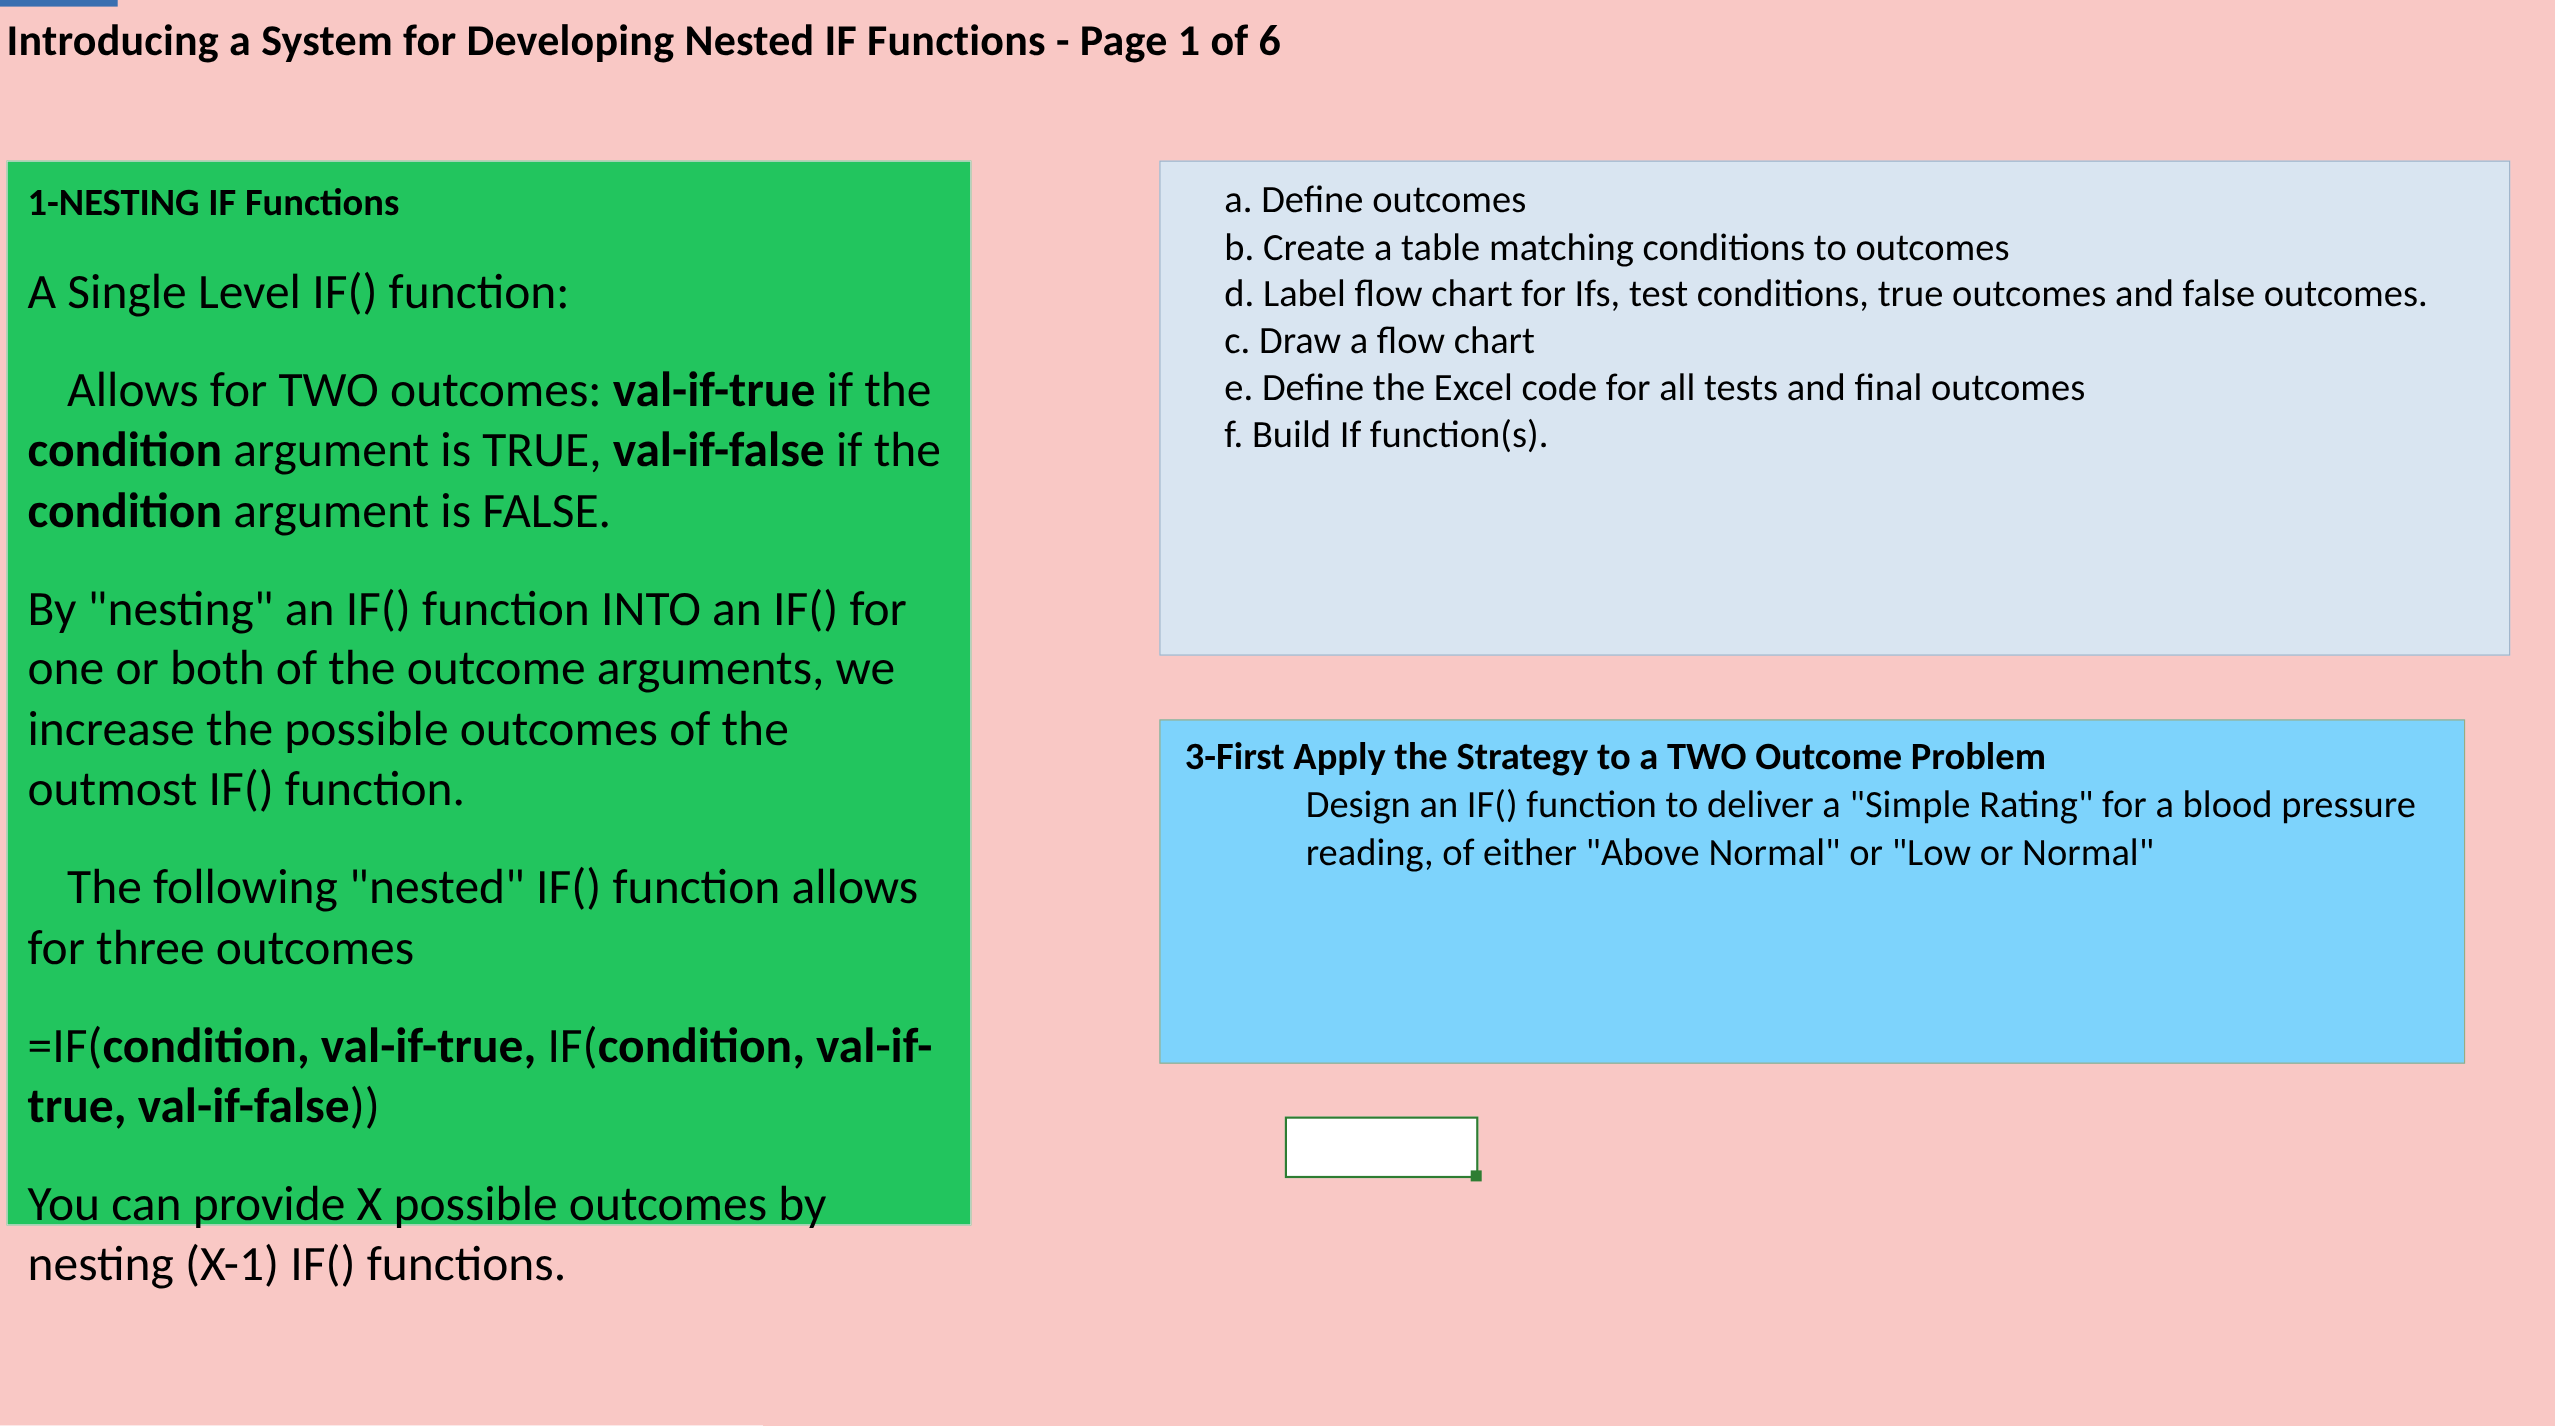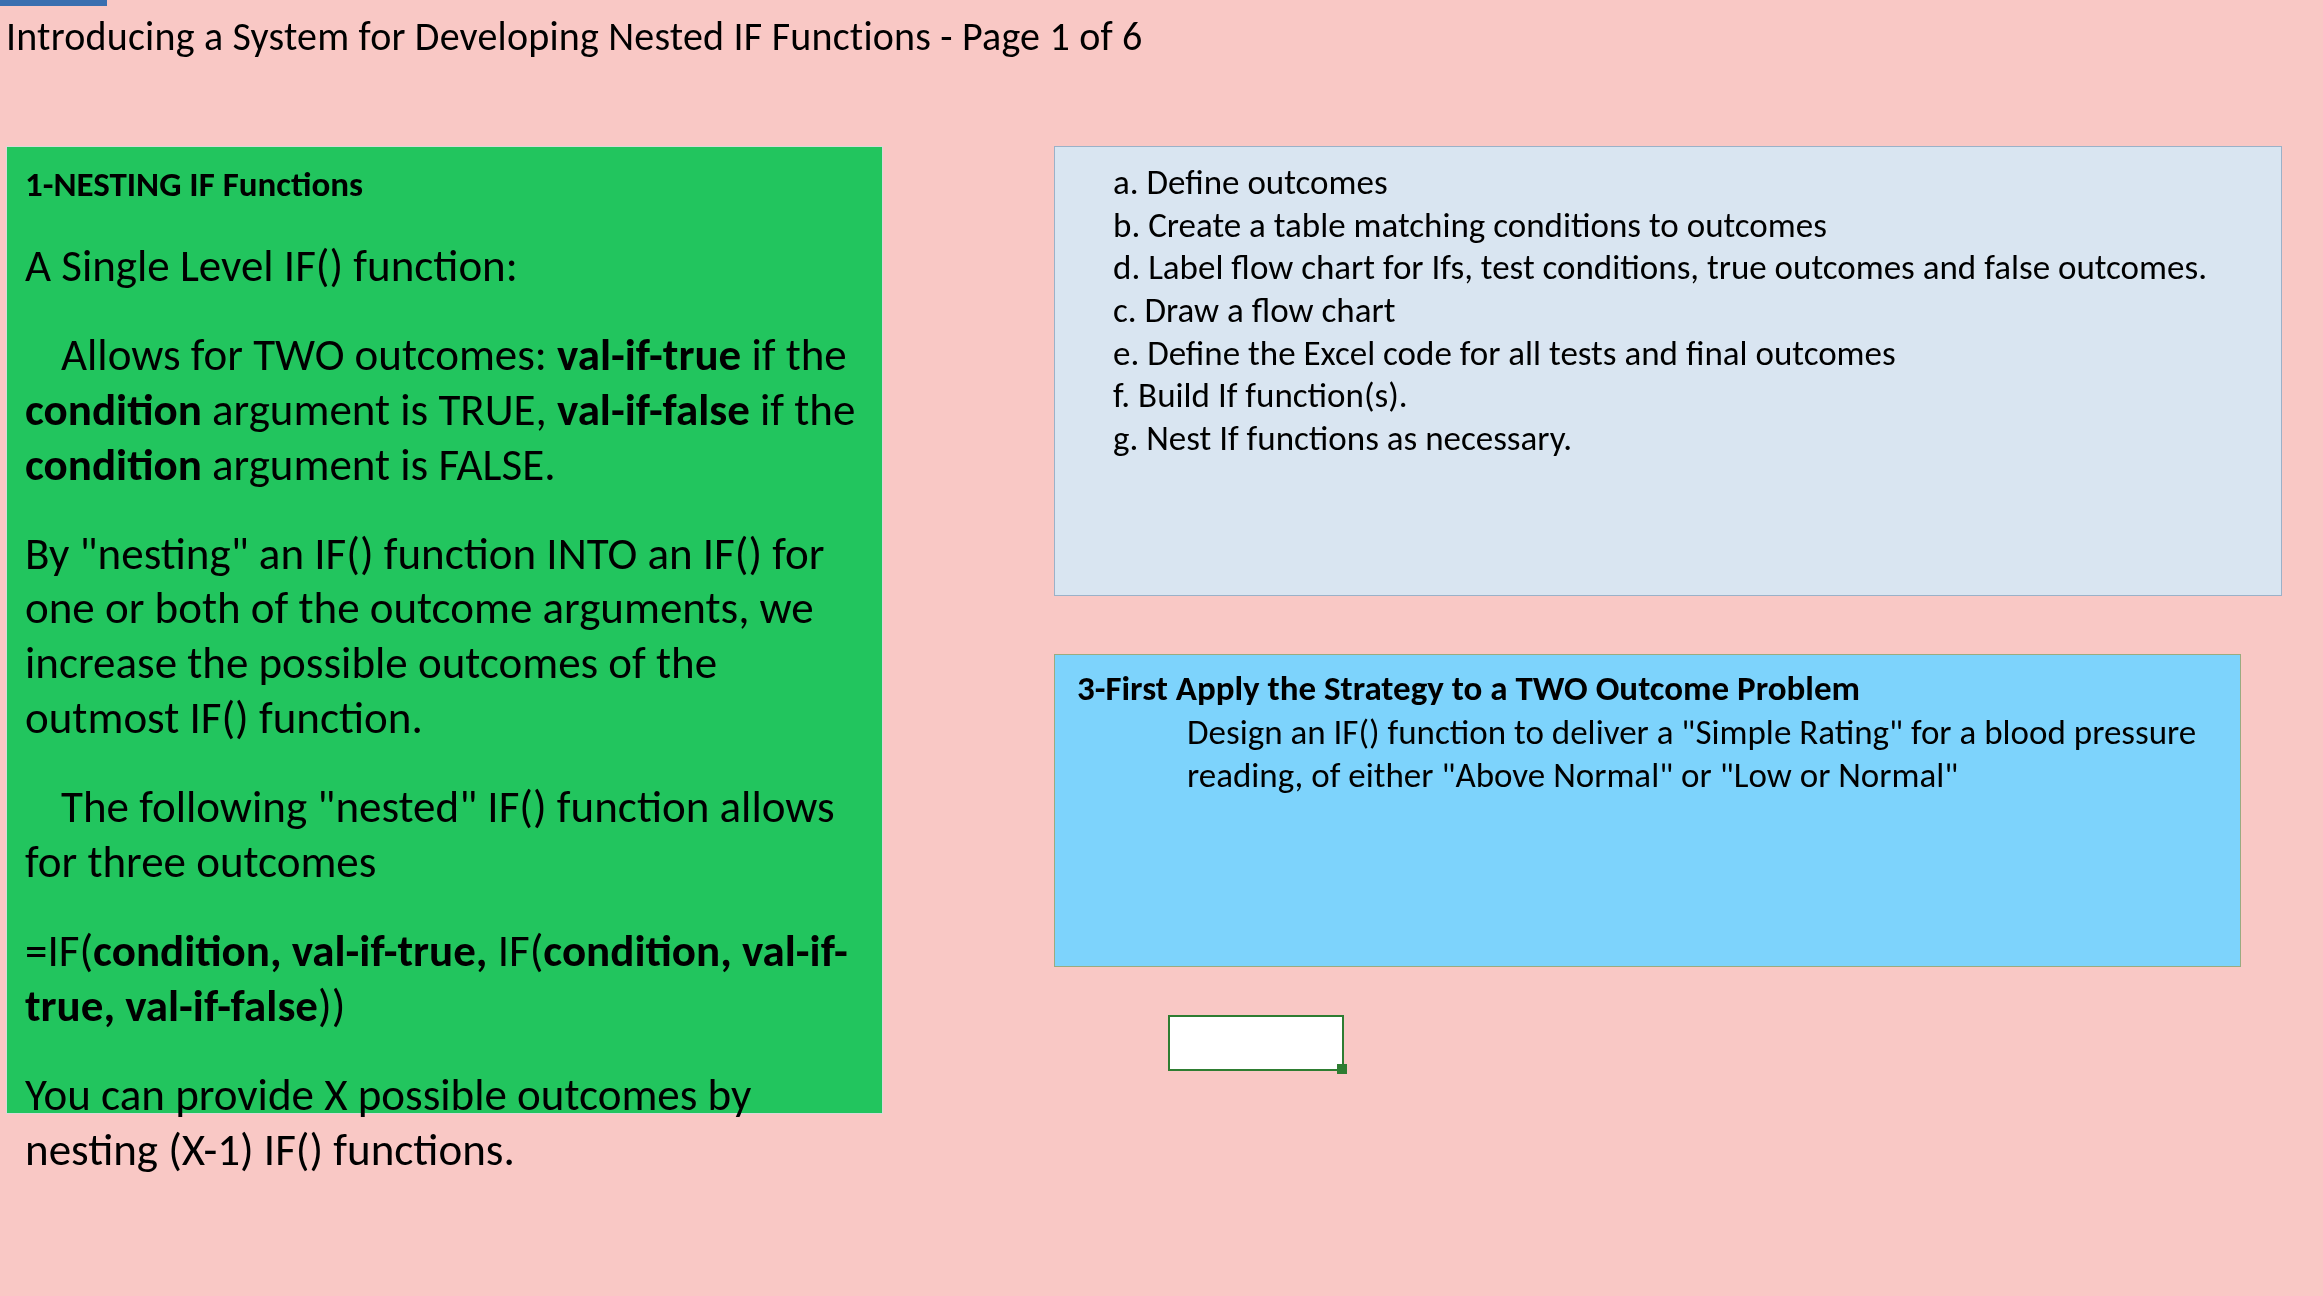--- a/index.html
+++ b/index.html
@@ -1,18 +1,18 @@
 <!DOCTYPE html>
 <html><head>
 <meta charset="utf-8">
 <style>
   html,body{margin:0;padding:0;font-family:Calibri,"Segoe UI",Arial,sans-serif;background:#fff;color:#000}
   .page{width:2323px;height:1296px;position:relative;background:#f9c8c5;overflow:hidden}
   .topfill{position:absolute;left:0;top:0;width:107px;height:6px;background:#3a6fb0}
-  .title{position:absolute;left:6px;top:12px;font-size:40px;font-weight:400;color:#000;letter-spacing:0.2px}
+  .title{position:absolute;left:6px;top:12px;font-size:40px;font-weight:700;color:#000;letter-spacing:0.2px}
 
   .box1{position:absolute;left:6px;top:146px;width:877px;height:968px;background:#22c55e;border:1px solid #d9d9d9;padding:16px 18px 24px 18px;box-sizing:border-box}
   .box1 h2{margin:0 0 34px 0;font-size:35px;font-weight:700}
   .p{font-size:45px;line-height:1.22;margin:0 0 34px 0}
   .pin{padding-left:36px}
   .nm{margin-bottom:0}
   .pad{padding-left:0}
   .bold{font-weight:700}
 
   .box2{position:absolute;left:1054px;top:146px;width:1228px;height:450px;background:#d9e5f1;border:1px solid #9bb1c8;padding:14px 22px 20px 22px;box-sizing:border-box}
@@ -58,21 +58,20 @@
   </div>
 
   <div class="box2">
     <ol>
       <li>a. Define outcomes</li>
       <li>b. Create a table matching conditions to outcomes</li>
       <li>d. Label flow chart for Ifs, test conditions, true outcomes and false outcomes.</li>
       <li>c. Draw a flow chart</li>
       <li>e. Define the Excel code for all tests and final outcomes</li>
       <li>f. Build If function(s).</li>
-      <li>g. Nest If functions as necessary.</li>
     </ol>
   </div>
 
   <div class="box3">
     <p class="h">3-First Apply the Strategy to a TWO Outcome Problem</p>
     <p class="d">Design an IF() function to deliver a "Simple Rating" for a blood pressure reading, of either "Above Normal" or "Low or Normal"</p>
   </div>
 
   <div class="cell">
     <div class="handle"></div>

